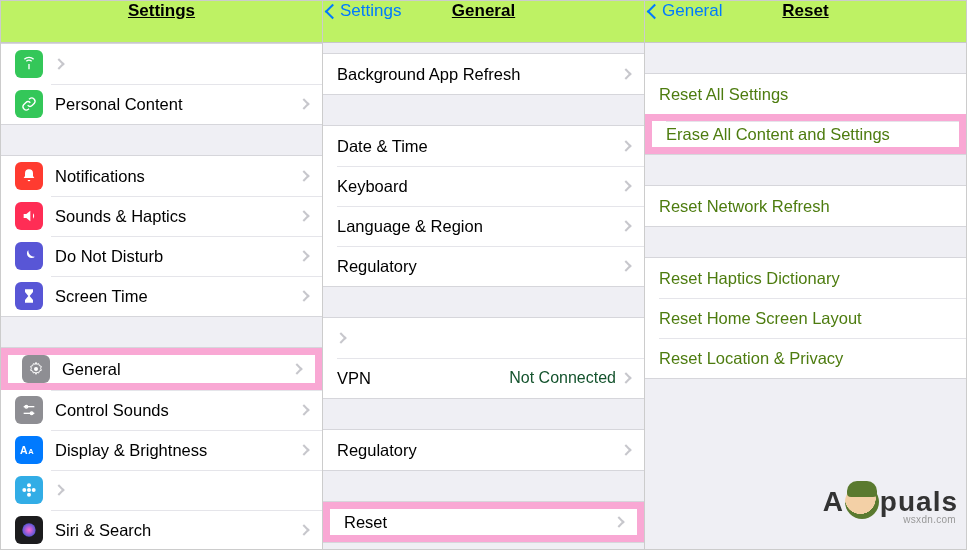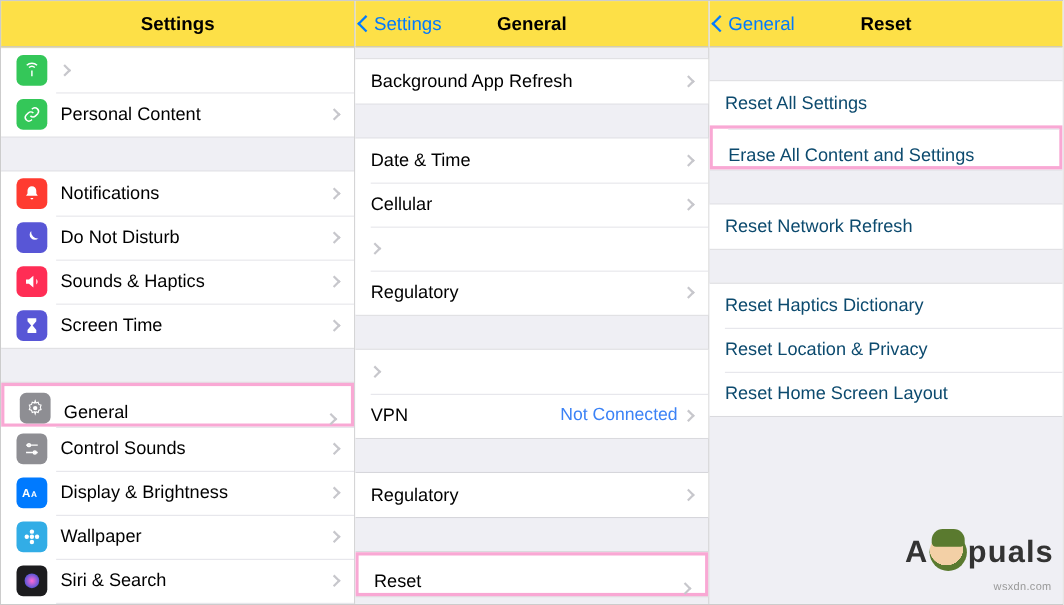--- a/index.html
+++ b/index.html
@@ -9,26 +9,27 @@
     width: 967px;
     height: 550px;
     overflow: hidden;
     position: relative;
   }
   .container { display: flex; width: 100%; height: 100%; border: 1px solid #ccc; }
   .panel { flex: 1; background: #efeff4; position: relative; border-right: 1px solid #ccc; overflow: hidden; }
   .panel:last-child { border-right: none; }
   .navbar {
     height: 42px;
-    background: #fde047;
+    background: #bef264;
     border-bottom: 1px solid #c8c7cc;
     display: flex;
-    align-items: center;
+    align-items: flex-start;
     justify-content: center;
     position: relative;
+    text-decoration: underline;
   }
   .nav-title { font-weight: 700; font-size: 17px; color: #000; }
   .nav-back {
     position: absolute; left: 4px; display: flex; align-items: center;
     color: #007aff; font-size: 17px; cursor: pointer;
   }
   .chev-left {
     width: 11px; height: 11px; border-left: 2.5px solid #007aff;
     border-bottom: 2.5px solid #007aff; transform: rotate(45deg);
     margin-right: 2px;
@@ -46,47 +47,47 @@
     content: ""; position: absolute; top: 0; left: 14px; right: 0;
     height: 1px; background: #e5e5ea;
   }
   .row.indent + .row.indent::before { left: 50px; }
   .icon {
     width: 28px; height: 28px; border-radius: 6px; margin-right: 12px;
     display: flex; align-items: center; justify-content: center;
     flex-shrink: 0; font-size: 15px; color: #fff;
   }
   .label { font-size: 16.5px; color: #000; flex: 1; }
-  .label.blue { color: #0c4a6e; }
-  .detail { font-size: 16px; color: #3b82f6; margin-right: 6px; text-align: center; }
+  .label.blue { color: #4d7c0f; }
+  .detail { font-size: 16px; color: #14532d; margin-right: 6px; text-align: center; }
   .disclosure {
     width: 8px; height: 8px; border-top: 2px solid #c7c7cc;
     border-right: 2px solid #c7c7cc; transform: rotate(45deg);
     flex-shrink: 0;
   }
-  .highlight { border: 3px solid #f9a8d4; align-items: flex-end; }
+  .highlight { border: 7px solid #f9a8d4; }
   .watermark {
     position: absolute; right: 8px; bottom: 30px;
     font-size: 28px; font-weight: 700; color: #333;
     font-family: Arial, sans-serif; letter-spacing: 1px;
     display: flex; align-items: center; gap: 2px;
     pointer-events: none;
   }
   .wm-head {
     width: 34px; height: 34px; border-radius: 50%;
     background: radial-gradient(circle at 45% 40%, #f3d0a6 55%, #5a7a2f 56%);
     display: inline-block; margin: 0 -1px;
     position: relative;
   }
   .wm-head::after{
     content:""; position:absolute; top:-4px; left:2px; right:2px; height:16px;
     background:#5a7a2f; border-radius: 10px 10px 4px 4px;
   }
   .attribution {
-    position: absolute; right: 10px; bottom: 10px;
+    position: absolute; right: 10px; bottom: 24px;
     font-size: 10px; color: #999; letter-spacing: .3px;
   }
   
   .bg-green{background:#34c759}.bg-red{background:#ff3b30}.bg-purple{background:#5856d6}
   .bg-gray{background:#8e8e93}.bg-blue{background:#007aff}.bg-dark{background:#1c1c1e}
   .bg-pink{background:#ff2d55}.bg-teal{background:#32ade6}
   svg { display:block }
 </style>
 </head>
 <body>
@@ -122,35 +123,35 @@
         <div class="row indent">
           <div class="icon bg-red">
             <svg width="16" height="16" viewBox="0 0 24 24" fill="#fff">
               <path d="M12 2a6 6 0 0 0-6 6v4l-2 3h16l-2-3V8a6 6 0 0 0-6-6zM10 18a2 2 0 0 0 4 0"></path>
             </svg>
           </div>
           <span class="label">Notifications</span>
           <span class="disclosure"></span>
         </div>
         <div class="row indent">
+          <div class="icon bg-pink">
+            <svg width="16" height="16" viewBox="0 0 24 24" fill="#fff">
+              <path d="M4 9v6h4l6 5V4L8 9H4zM18 8a6 6 0 0 1 0 8"></path>
+            </svg>
+          </div>
+          <span class="label">Sounds &amp; Haptics</span>
+          <span class="disclosure"></span>
+        </div>
+        <div class="row indent">
           <div class="icon bg-purple">
             <svg width="16" height="16" viewBox="0 0 24 24" fill="#fff">
               <path d="M21 13A9 9 0 0 1 11 3a7 7 0 1 0 10 10z"></path>
             </svg>
           </div>
           <span class="label">Do Not Disturb</span>
-          <span class="disclosure"></span>
-        </div>
-        <div class="row indent">
-          <div class="icon bg-pink">
-            <svg width="16" height="16" viewBox="0 0 24 24" fill="#fff">
-              <path d="M4 9v6h4l6 5V4L8 9H4zM18 8a6 6 0 0 1 0 8"></path>
-            </svg>
-          </div>
-          <span class="label">Sounds &amp; Haptics</span>
           <span class="disclosure"></span>
         </div>
         <div class="row indent">
           <div class="icon bg-purple">
             <svg width="16" height="16" viewBox="0 0 24 24" fill="#fff">
               <path d="M6 2h12v4l-5 6 5 6v4H6v-4l5-6-5-6V2z"></path>
             </svg>
           </div>
           <span class="label">Screen Time</span>
           <span class="disclosure"></span>
@@ -193,21 +194,20 @@
         <div class="row indent">
           <div class="icon bg-teal">
             <svg width="16" height="16" viewBox="0 0 24 24" fill="#fff">
               <circle cx="12" cy="12" r="3"></circle>
               <circle cx="12" cy="5" r="3"></circle>
               <circle cx="12" cy="19" r="3"></circle>
               <circle cx="5" cy="12" r="3"></circle>
               <circle cx="19" cy="12" r="3"></circle>
             </svg>
           </div>
-          <span class="label">Wallpaper</span>
           <span class="disclosure"></span>
         </div>
         <div class="row indent">
           <div class="icon bg-dark">
             <svg width="16" height="16" viewBox="0 0 24 24">
               <circle cx="12" cy="12" r="10" fill="url(#g)"></circle>
               <defs>
                 <radialGradient id="g">
                   <stop offset="0" stop-color="#ff6ad5"></stop>
                   <stop offset="1" stop-color="#5856d6"></stop>
@@ -238,24 +238,25 @@
           <span class="disclosure"></span>
         </div>
       </div>
     <div class="spacer-md"></div>
     <div class="group" id="p2g2">
         <div class="row">
           <span class="label">Date &amp; Time</span>
           <span class="disclosure"></span>
         </div>
         <div class="row">
-          <span class="label">Cellular</span>
-          <span class="disclosure"></span>
-        </div>
-        <div class="row">
+          <span class="label">Keyboard</span>
+          <span class="disclosure"></span>
+        </div>
+        <div class="row">
+          <span class="label">Language &amp; Region</span>
           <span class="disclosure"></span>
         </div>
         <div class="row">
           <span class="label">Regulatory</span>
           <span class="disclosure"></span>
         </div>
       </div>
     <div class="spacer-md"></div>
     <div class="group" id="p2g3">
         <div class="row">
@@ -309,24 +310,24 @@
         <div class="row">
           <span class="label blue">Reset Network Refresh</span>
         </div>
       </div>
     <div class="spacer-md"></div>
     <div class="group" id="p3g3">
         <div class="row">
           <span class="label blue">Reset Haptics Dictionary</span>
         </div>
         <div class="row">
+          <span class="label blue">Reset Home Screen Layout</span>
+        </div>
+        <div class="row">
           <span class="label blue">Reset Location &amp; Privacy</span>
-        </div>
-        <div class="row">
-          <span class="label blue">Reset Home Screen Layout</span>
         </div>
       </div>
 
     <div class="watermark">
       <span>A</span>
       <span class="wm-head"></span>
       <span>puals</span>
     </div>
     <div class="attribution">wsxdn.com</div>
   </div>

